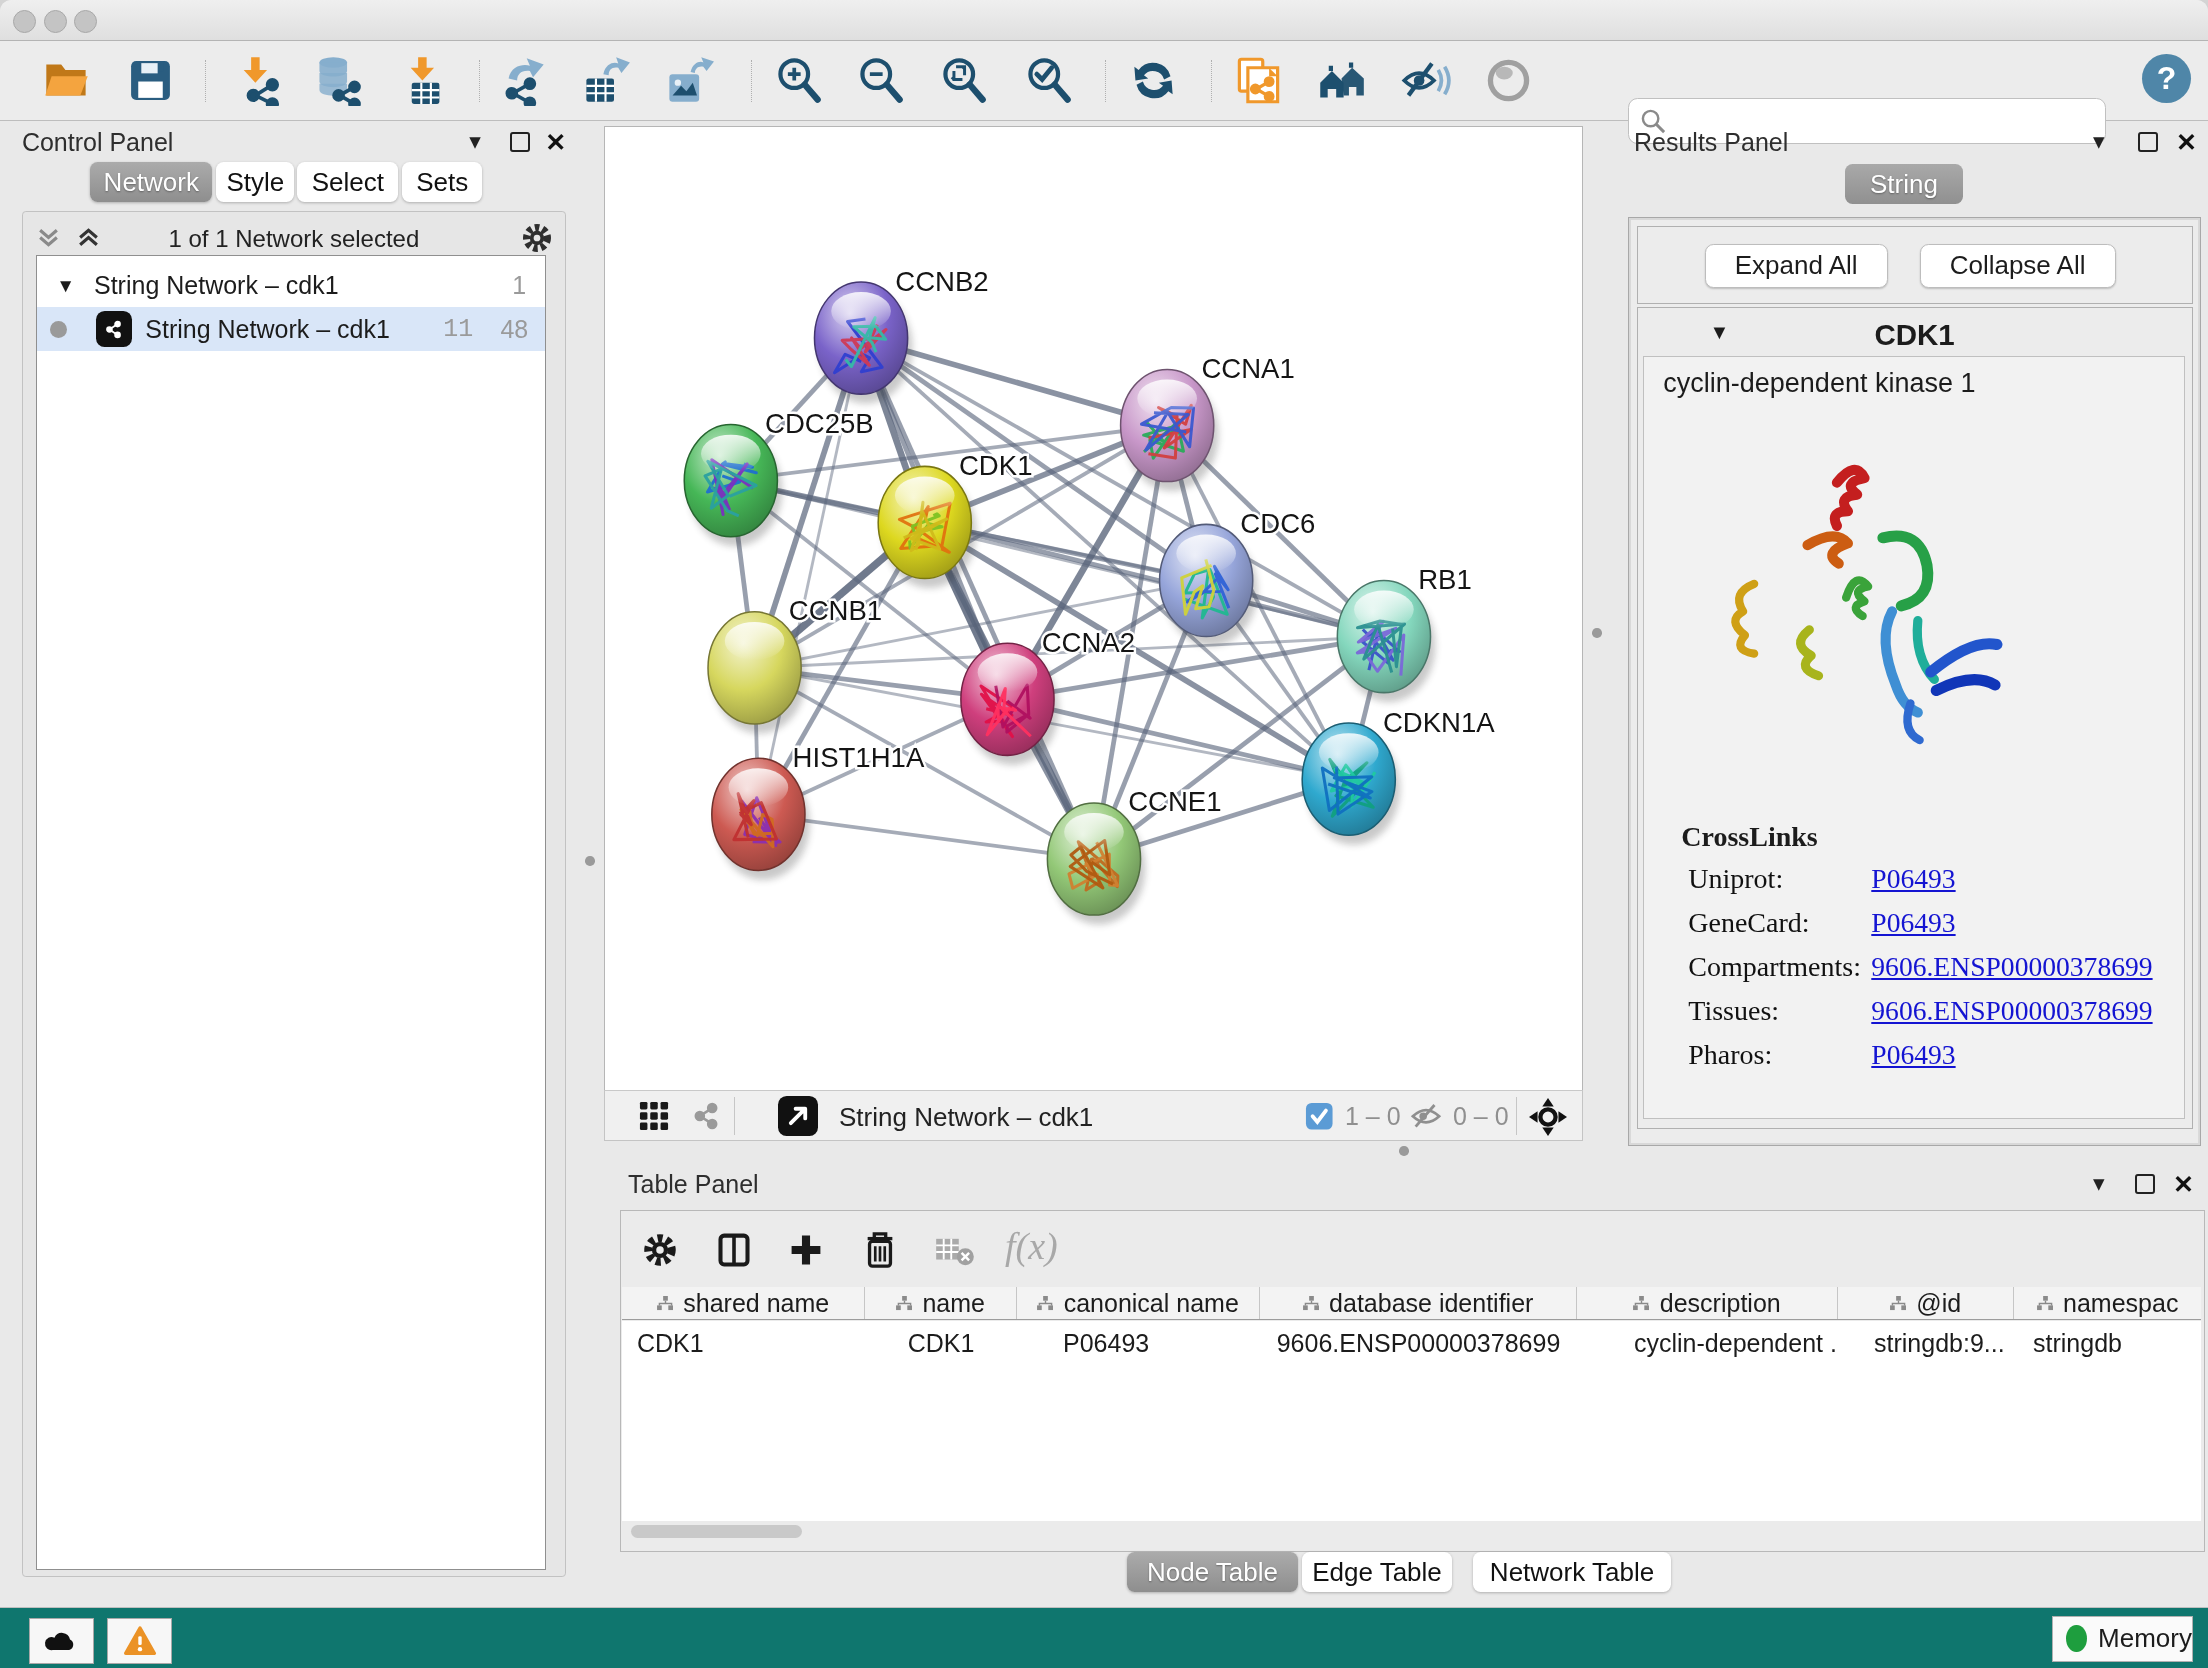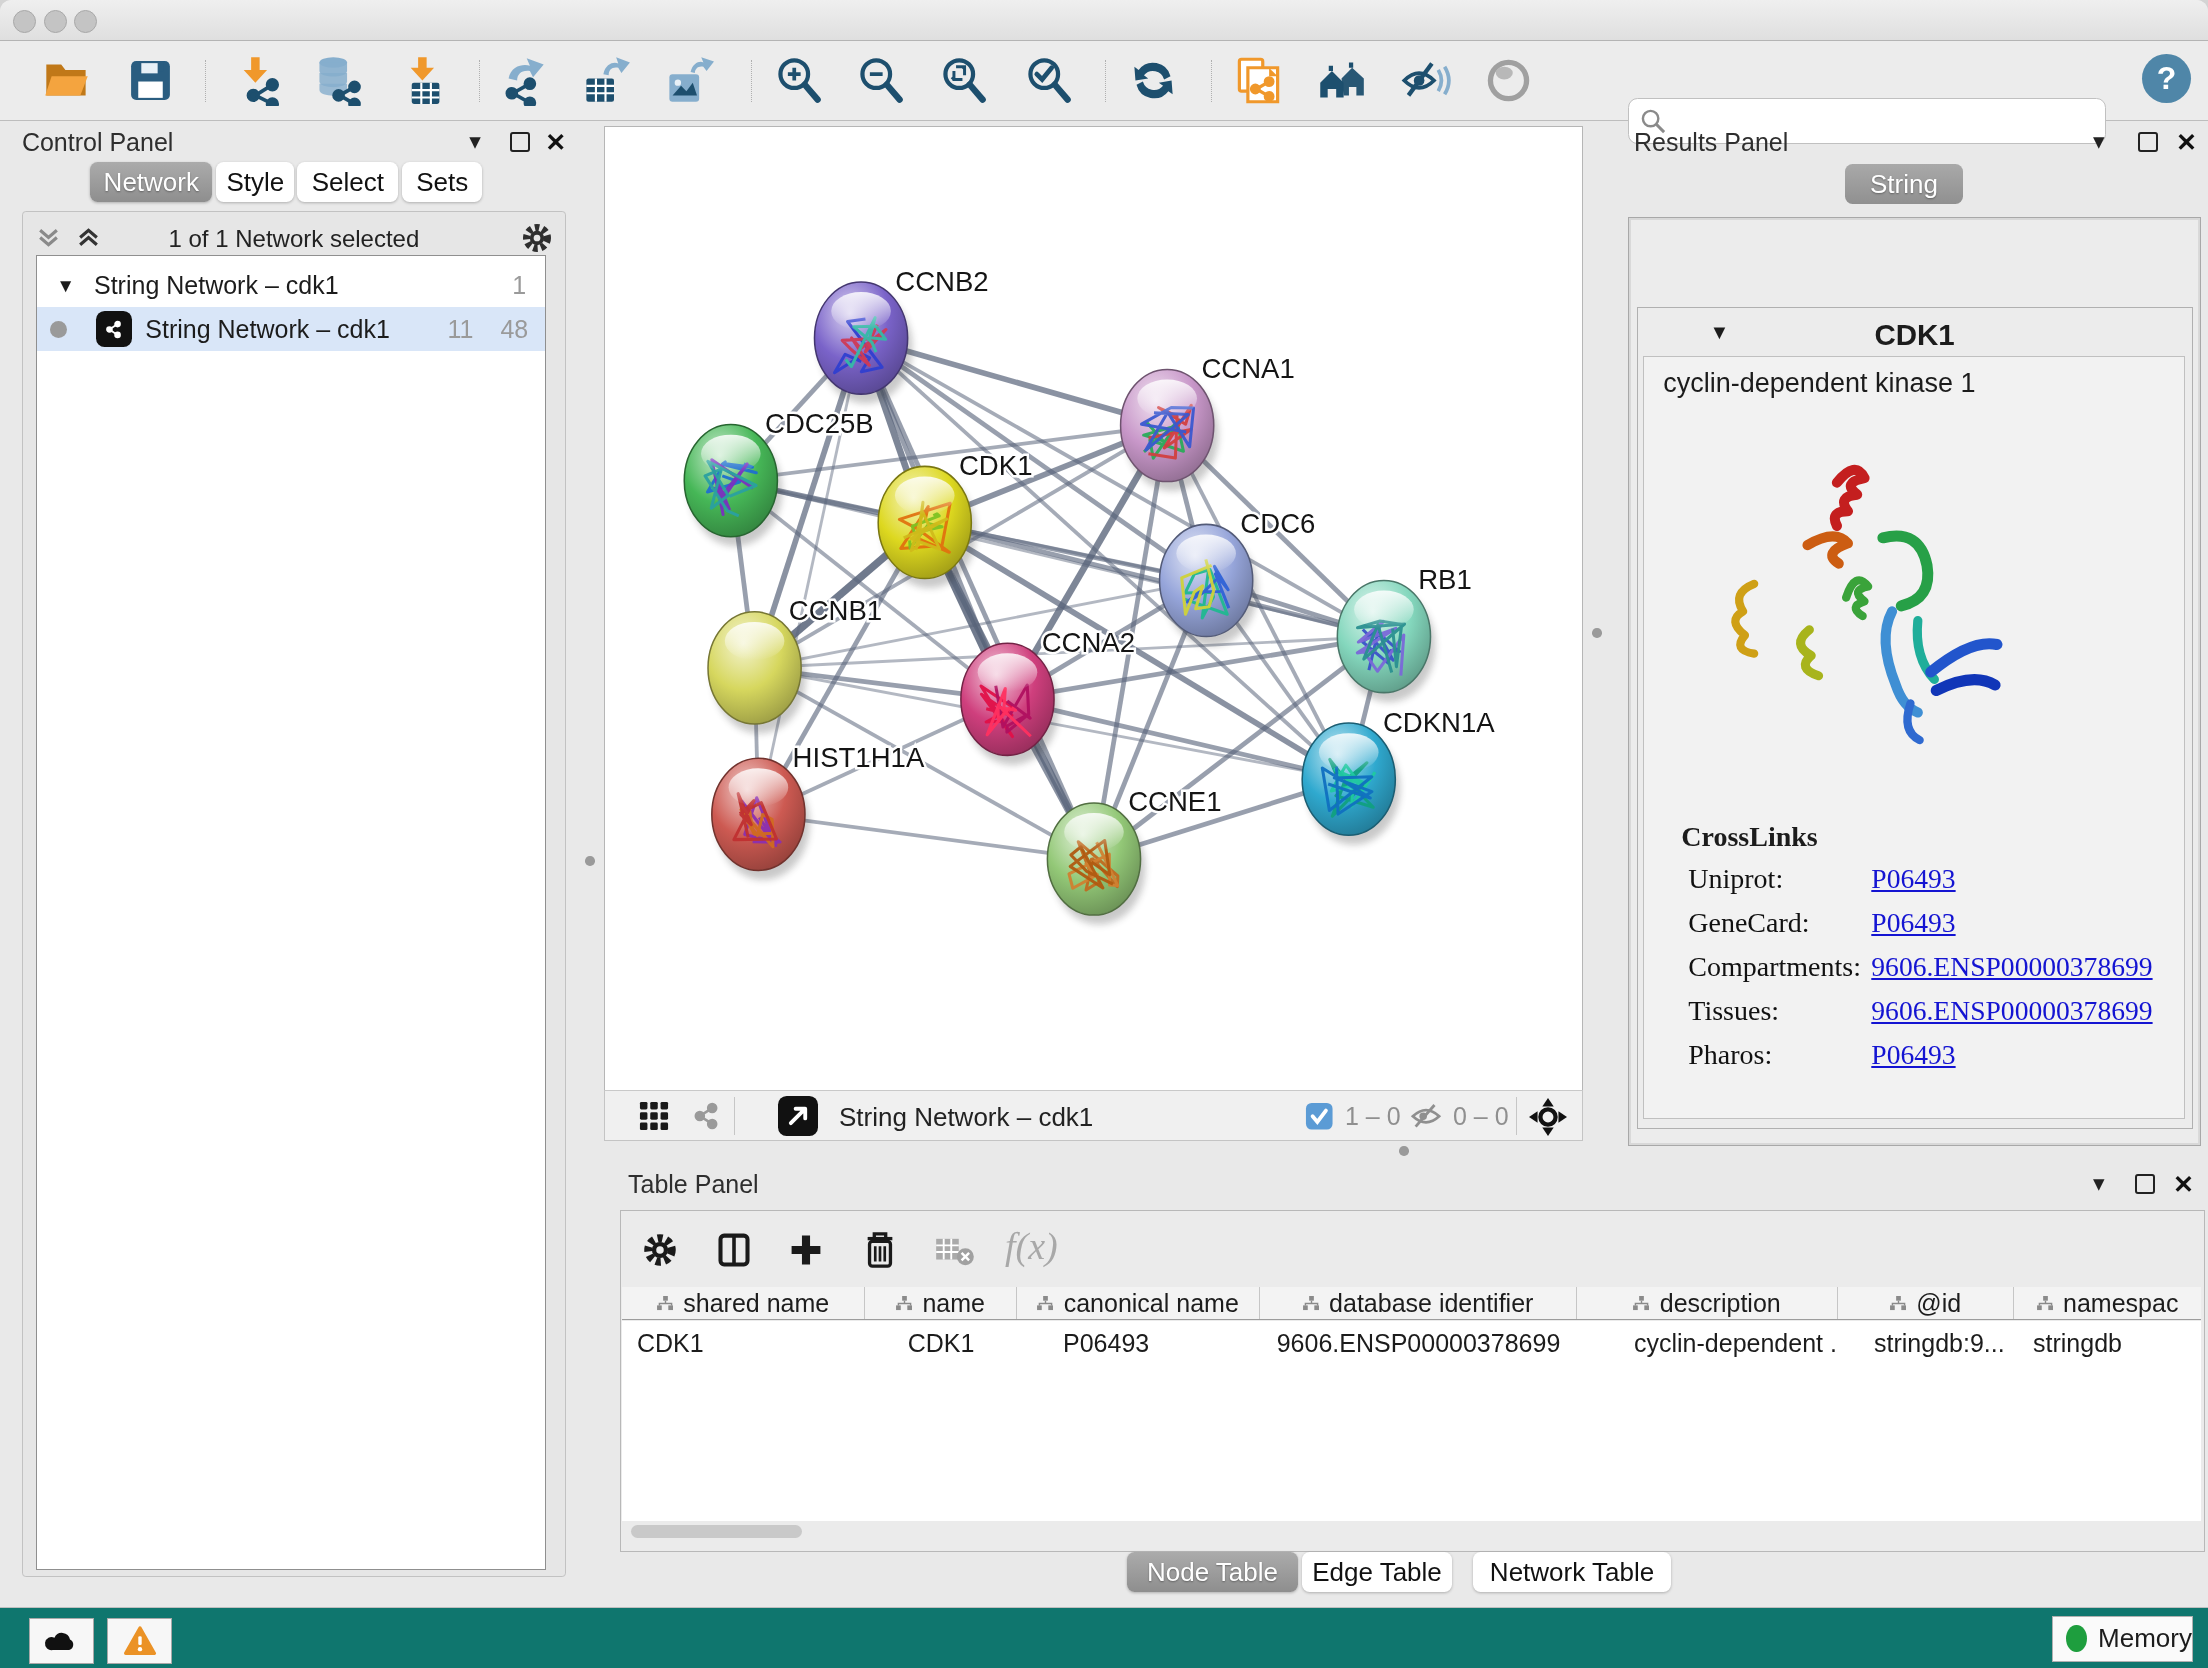--- a/index.html
+++ b/index.html
@@ -297,21 +297,21 @@
                 <g stroke="#fff" stroke-width="2.6" fill="#fff">
                   <line x1="11" y1="17" x2="23" y2="9"></line>
                   <line x1="11" y1="17" x2="23" y2="25"></line>
                   <circle cx="23" cy="9" r="3.6"></circle>
                   <circle cx="11" cy="17" r="3.6"></circle>
                   <circle cx="23" cy="25" r="3.6"></circle>
                 </g>
               </svg>
           </span>
           <span style="margin-left:13.3px;">String Network – cdk1</span>
-          <span class="cnt" style="margin-left:auto;">11</span>
+          <span class="cnt" style="margin-left:auto;font-family:Liberation Mono, monospace;">11</span>
           <span class="cnt" style="margin-left:27px;margin-right:17px;">48</span>
         </div>
       </div>
     </div>
   </div>
 
   <div class="abs grip" style="left:585px;top:856px;width:9.5px;height:9.5px;"></div>
   <div class="abs grip" style="left:1592px;top:628px;width:9.5px;height:9.5px;"></div>
   <div class="abs grip" style="left:1399px;top:1146px;width:9.5px;height:9.5px;"></div>
 
@@ -596,20 +596,28 @@
   <div class="abs" style="left:1617px;top:122px;width:592px;height:1027px;">
     <span class="abs ptitle" style="left:17px;top:5.7px;">Results Panel</span>
     <span class="abs wbtn" style="left:476px;top:7.6px;">▾</span>
     <span class="abs sqbtn" style="left:521px;top:9.5px;"></span>
     <span class="abs xbtn" style="left:559px;top:5.7px;">✕</span>
   </div>
   <div class="abs stringtab">
       <span>String</span>
     </div>
   <div class="abs rp-outer">
+    <div class="abs" style="left:7.6px;top:7.6px;width:554px;height:76px;border:1px solid #b0b0b0;background:#ececec;">
+      <div class="abs rbtn" style="left:67px;top:17px;width:181px;">
+          <span>Expand All</span>
+        </div>
+      <div class="abs rbtn" style="left:282px;top:17px;width:194px;">
+          <span>Collapse All</span>
+        </div>
+    </div>
     <div class="abs" style="left:7.6px;top:89px;width:554px;height:820px;border:1px solid #b0b0b0;background:#ececec;">
       <span class="abs" style="left:72px;top:13.3px;font-size:20px;">▼</span>
       <span class="abs" style="left:0;top:9.5px;width:100%;text-align:center;font-size:29.5px;font-weight:bold;">CDK1</span>
       <div class="abs" style="left:5.7px;top:48px;width:540px;height:761px;border:1px solid #c0c0c0;background:#f2f2f2;">
         <span class="abs" style="left:19px;top:11.4px;font-size:27px;">cyclin-dependent kinase 1</span>
         <svg class="abs" style="left:55px;top:65px;" width="331" height="342" viewBox="0 0 360 360">
           <g fill="none" stroke-linecap="round" stroke-linejoin="round">
             <path d="M150 60 q20-25 30-5 q-25 5-8 18 q-22 2-10 18 q-20 0-12 16" stroke="#c41f1f" stroke-width="11"></path>
             <path d="M118 128 q30-18 44-2 q-28 10-10 22" stroke="#cc5d12" stroke-width="11"></path>
             <path d="M60 170 q-25 10-12 30 q-18 10 2 26 q-14 16 10 20" stroke="#cfa016" stroke-width="9"></path>

